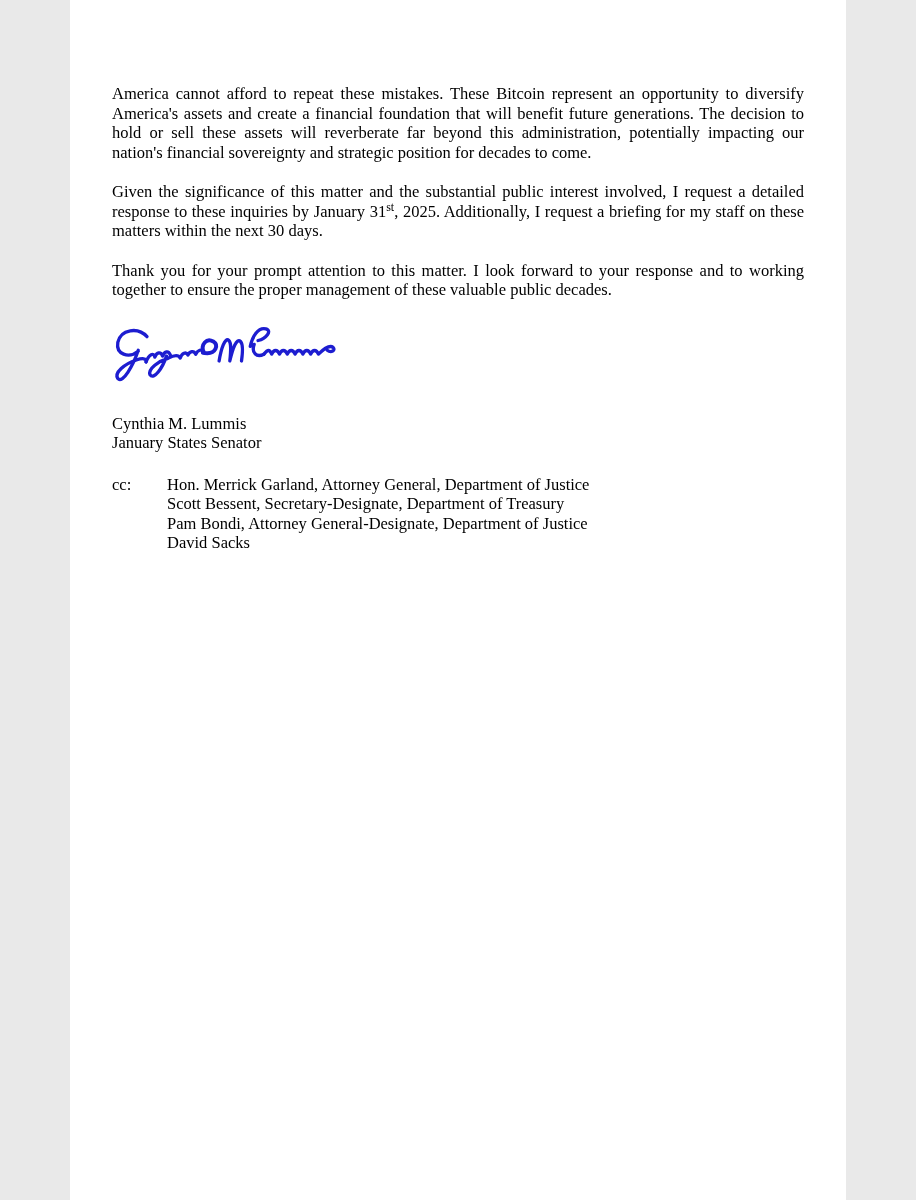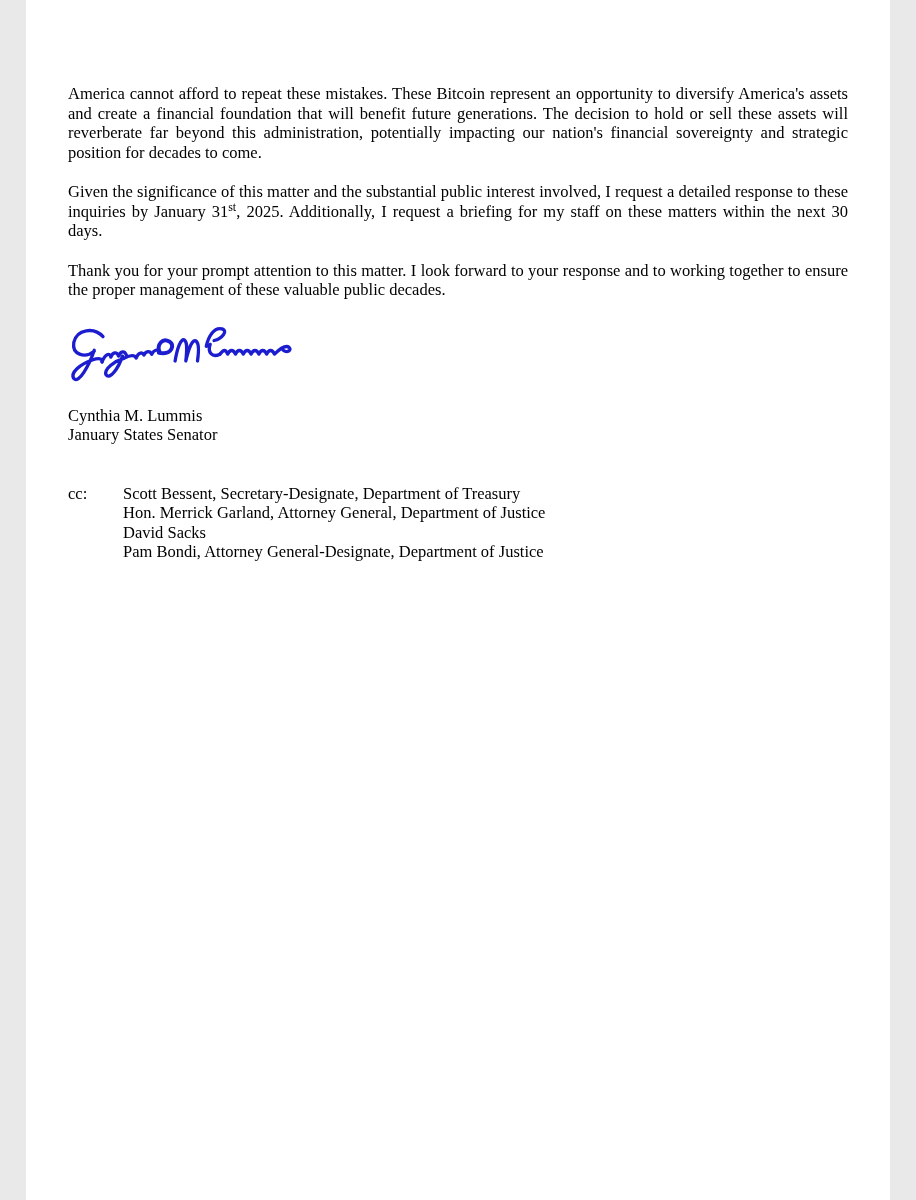--- a/index.html
+++ b/index.html
@@ -1,19 +1,19 @@
 <!DOCTYPE html>
 <html><head>
 <meta charset="utf-8">
 <style>
   * { margin: 0; padding: 0; box-sizing: border-box; }
   html, body { background: #e9e9e9; }
   .page {
     position: relative;
-    width: 864px;
+    width: 776px;
     height: 1200px;
     margin: 0 auto;
     background: #ffffff;
     font-family: "Liberation Serif", "DejaVu Serif", serif;
     color: #000000;
     overflow: hidden;
   }
   .content {
     position: absolute;
     left: 42px;
@@ -32,25 +32,25 @@
   .signature-wrap {
     margin: 12px 0 0 0;
     height: 86px;
   }
   .signature-svg {
     display: block;
     width: 226px;
     height: 80px;
     margin-left: -2px;
   }
-  .signer-name { margin-top: 0px; }
+  .signer-name { margin-top: 8px; }
   .signer-title { }
   .cc-block {
     display: flex;
-    margin-top: 39px;
+    margin-top: 22px;
   }
   .cc-label {
     width: 55px;
     flex: 0 0 55px;
   }
   .cc-entries > div { }
   sup.ord {
     font-size: 12px;
     line-height: 0;
     vertical-align: super;
@@ -87,21 +87,21 @@
         </g>
       </svg>
     </div>
 
     <div class="signer-name">Cynthia M. Lummis</div>
     <div class="signer-title">January States Senator</div>
 
     <div class="cc-block">
       <div class="cc-label">cc:</div>
       <div class="cc-entries">
+        <div>Hon. Merrick Garland, Attorney General, Department of Justice</div>
         <div>Scott Bessent, Secretary-Designate, Department of Treasury</div>
-        <div>Hon. Merrick Garland, Attorney General, Department of Justice</div>
+        <div>Pam Bondi, Attorney General-Designate, Department of Justice</div>
         <div>David Sacks</div>
-        <div>Pam Bondi, Attorney General-Designate, Department of Justice</div>
       </div>
     </div>
 
   </div>
 </div>
 
 </body></html>

